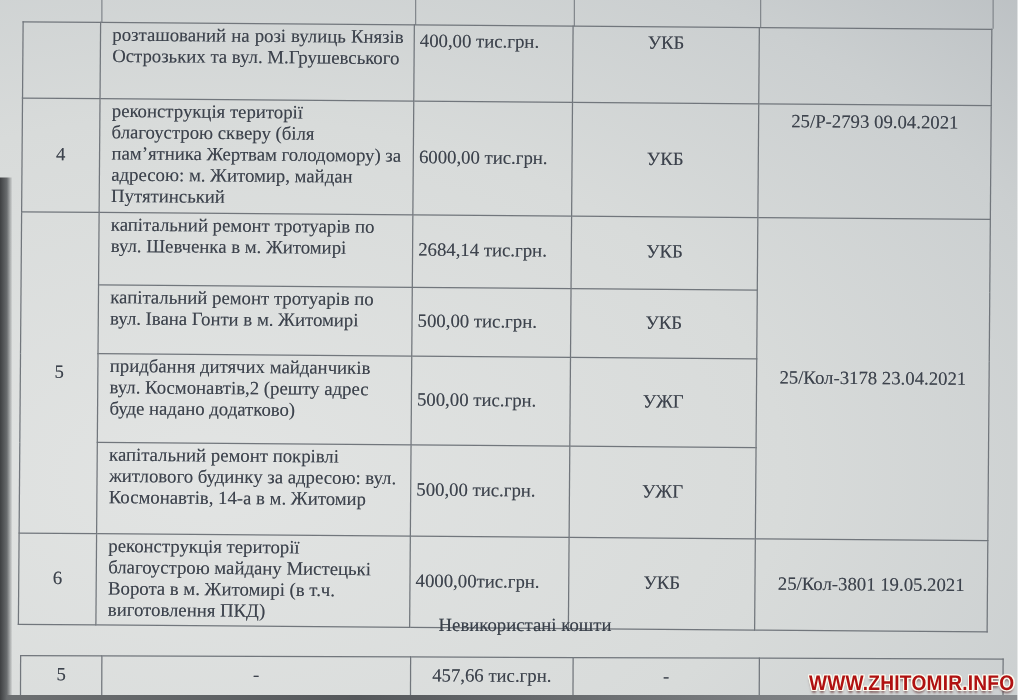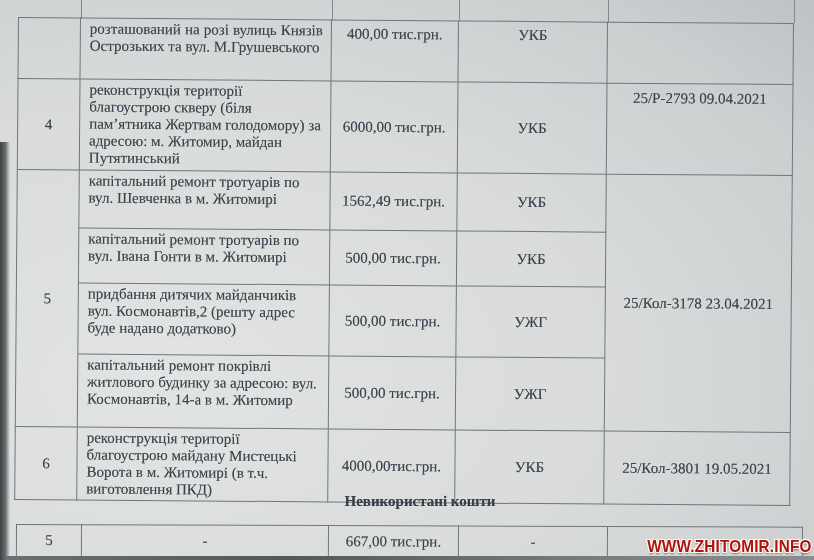--- a/index.html
+++ b/index.html
@@ -32,37 +32,37 @@
   }
   table.main-table td {
     border: 1px solid #71767c;
     font-size: 15px;
     text-shadow: 0 0 0.5px rgba(58,64,74,0.5);
     overflow: hidden;
   }
   td.num   { text-align: center; vertical-align: middle; }
   td.desc  { vertical-align: top; padding: 2px 8px 0 9px; line-height: 17px; }
   td.desc.justify { text-align: justify; }
-  td.amount{ text-align: center; vertical-align: middle; padding: 0 4px; }
+  td.amount{ vertical-align: middle; padding: 0 4px; }
   td.org   { text-align: center; vertical-align: middle; }
   td.ref   { text-align: center; vertical-align: middle; padding: 0 6px; }
   td.vtop  { vertical-align: top; padding-top: 5px; }
   td.ref.vtop { padding-top: 6px; }
   tr.h-a  td { height: 54px; }
   tr.h-4  td { height: 84px; }
   tr.h-51 td { height: 55px; }
   tr.h-52 td { height: 52px; }
   tr.h-53 td { height: 68px; }
   tr.h-54 td { height: 70px; }
   tr.h-6  td { height: 70px; }
 
   .section-heading {
     position: absolute; top: 493px; left: 0; right: 0;
     text-align: center; padding-left: 26px;
-    font-weight: bold; font-size: 15px;
+    font-weight: normal; font-size: 15px;
     color: #39404a;
     text-shadow: 0 0 0.5px rgba(58,64,74,0.5);
     z-index: 2;
   }
 
   table.unused-table {
     position: absolute; left: 16px; top: 524px; width: 786px;
     border-collapse: collapse; table-layout: fixed;
     transform: rotate(0.2deg); transform-origin: 0 0;
     border-bottom: 2px solid #5a5d60;
@@ -117,21 +117,21 @@
   <tr class="h-4">
     <td class="num">4</td>
     <td class="desc">реконструкція території благоустрою скверу (біля пам’ятника Жертвам голодомору) за адресою: м. Житомир, майдан Путятинський</td>
     <td class="amount">6000,00 тис.грн.</td>
     <td class="org">УКБ</td>
     <td class="ref vtop">25/Р-2793 09.04.2021</td>
   </tr>
   <tr class="h-51">
     <td class="num" rowspan="4">5</td>
     <td class="desc">капітальний ремонт тротуарів по вул. Шевченка в м. Житомирі</td>
-    <td class="amount">1562,49 тис.грн.</td>
+    <td class="amount">2684,14 тис.грн.</td>
     <td class="org">УКБ</td>
     <td class="ref" rowspan="4">25/Кол-3178 23.04.2021</td>
   </tr>
   <tr class="h-52">
     <td class="desc">капітальний ремонт тротуарів по вул. Івана Гонти в м. Житомирі</td>
     <td class="amount">500,00 тис.грн.</td>
     <td class="org">УКБ</td>
   </tr>
   <tr class="h-53">
     <td class="desc">придбання дитячих майданчиків вул. Космонавтів,2 (решту адрес буде надано додатково)</td>
@@ -160,21 +160,21 @@
     <col style="width:65px">
       <col style="width:247px">
       <col style="width:130px">
       <col style="width:149px">
       <col style="width:195px">
   </colgroup>
   <tbody>
       <tr>
     <td>5</td>
     <td>-</td>
-    <td>667,00 тис.грн.</td>
+    <td>457,66 тис.грн.</td>
     <td>-</td>
     <td>-</td>
   </tr>
 </tbody>
   </table>
 
 <div class="photo-edge-left"></div>
 <div class="photo-edge-bottom"></div>
 
 <div class="watermark">WWW.ZHITOMIR.INFO</div>

